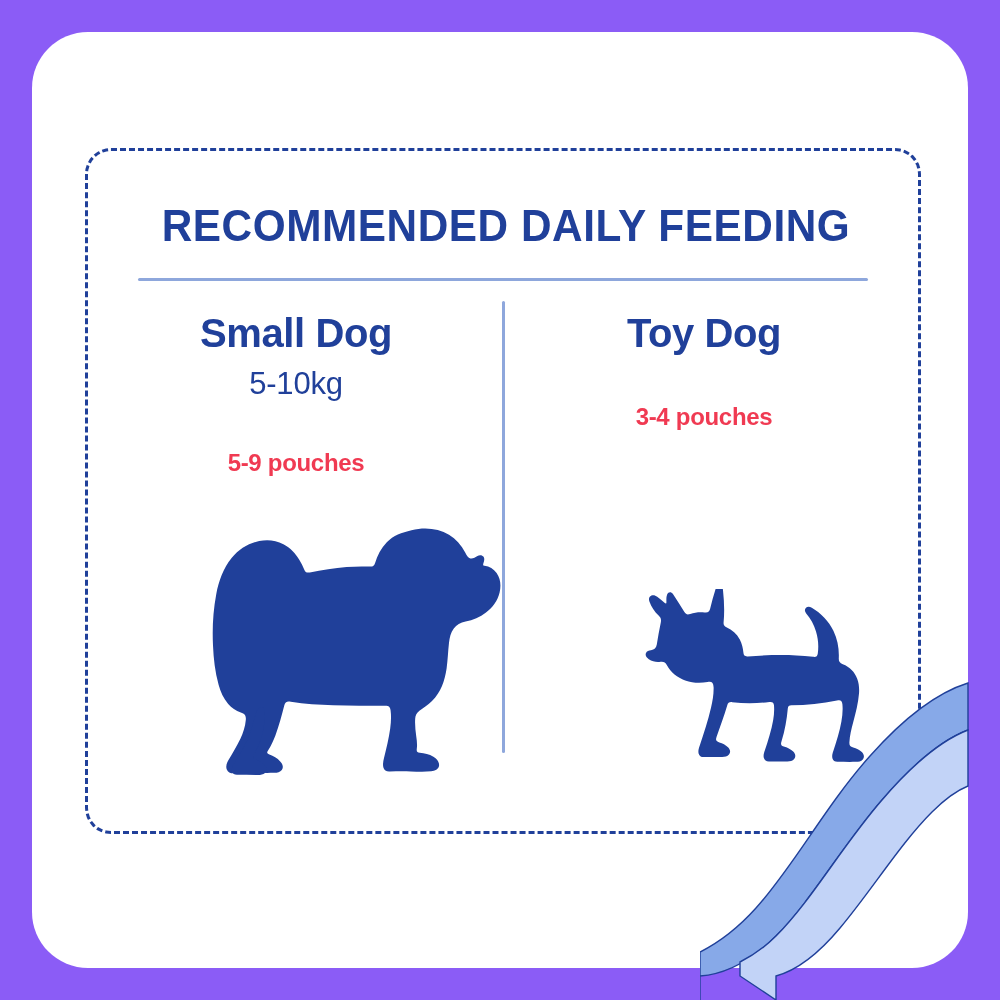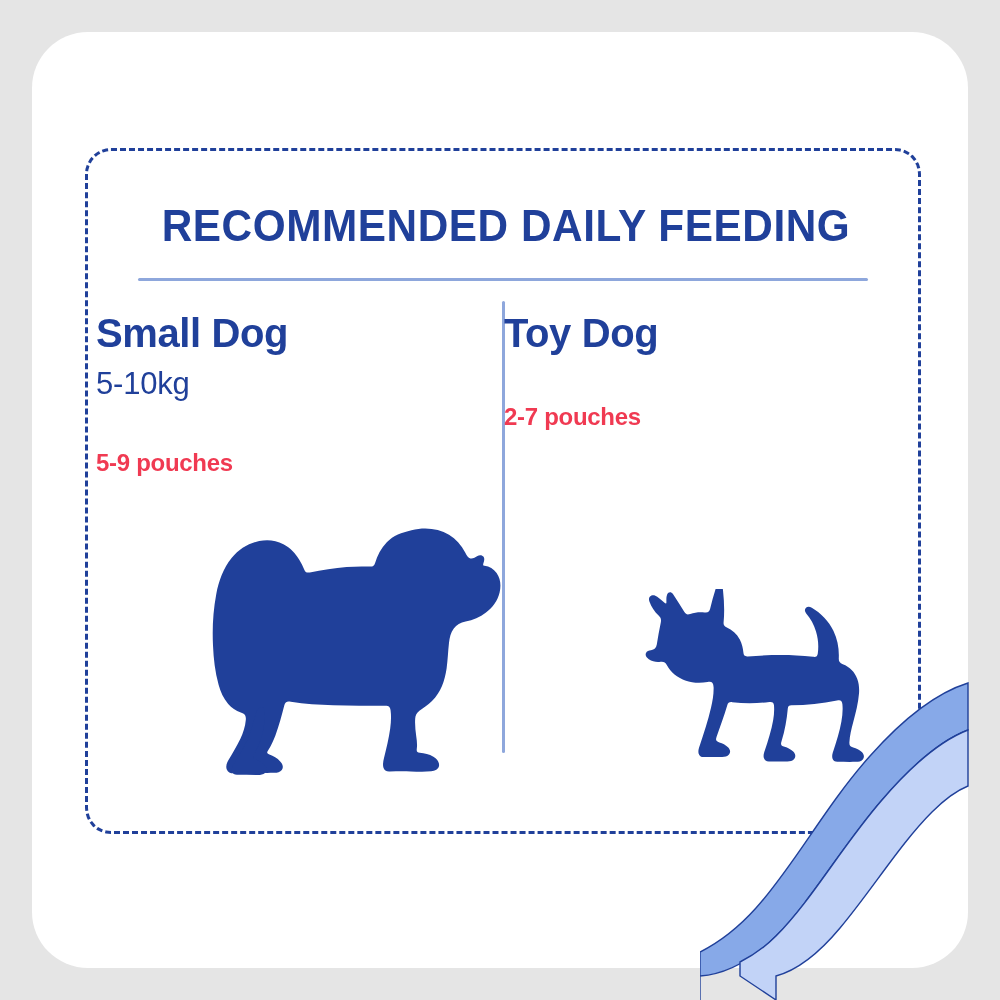--- a/index.html
+++ b/index.html
@@ -16,21 +16,21 @@
     font-family: "Liberation Sans", sans-serif;
     position: relative;
   }
 
   
   #stage {
     position: absolute;
     inset: 0;
     width: 1000px;
     height: 1000px;
-    background: #e5e5e5;
+    background: #8b5cf6;
     overflow: hidden;
   }
 
   
   #card {
     position: absolute;
     left: 32px;
     top: 32px;
     width: 936px;
     height: 936px;
@@ -86,20 +86,21 @@
     height: 452px; 
     background: #8EA7DC;
     border-radius: 2px;
   }
 
   
   .column {
     position: absolute;
     top: 158px;              
     width: 400px;
+    text-align: center;
   }
   #column-small { left: 8px; }
   #column-toy   { left: 416px; }
 
   .breed-name {
     color: #20409A;
     font-weight: 700;
     font-size: 40px;
     line-height: 49px;
     letter-spacing: -0.4px;
@@ -169,21 +170,21 @@
       <div id="vrule"></div>
 
       <div class="column" id="column-small">
         <div class="breed-name">Small Dog</div>
         <div class="breed-weight">5-10kg</div>
         <div class="pouches">5-9 pouches</div>
       </div>
 
       <div class="column" id="column-toy">
         <div class="breed-name">Toy Dog</div>
-        <div class="pouches">2-7 pouches</div>
+        <div class="pouches">3-4 pouches</div>
       </div>
 
       <svg class="dog-art" id="dog-small" viewBox="0 0 318 252" xmlns="http://www.w3.org/2000/svg">
         <path fill="#20409A" d="
           M 213.5 5.2
           C 227.0 2.0 240.5 3.4 251.0 9.8
           C 258.0 14.0 263.4 20.2 267.2 27.6
           C 268.8 30.8 270.2 33.0 272.4 33.4
           C 275.2 33.8 277.2 32.4 279.0 31.2
           C 281.4 29.6 284.2 29.8 285.6 31.8

